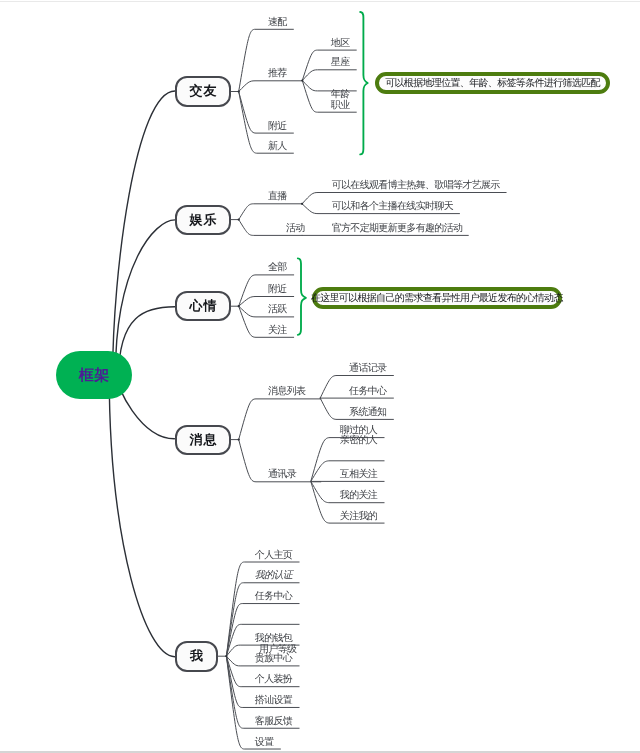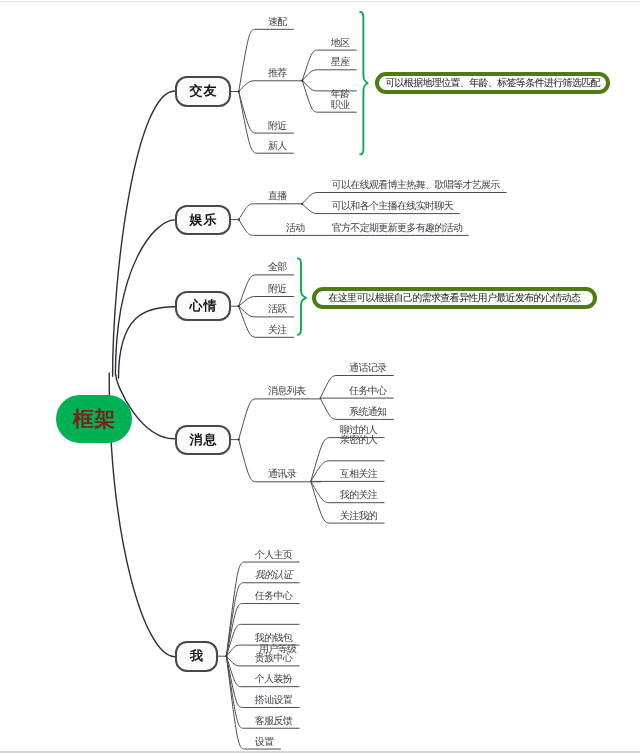--- a/index.html
+++ b/index.html
@@ -4,22 +4,22 @@
 <style>
 html,body{margin:0;padding:0;background:#ffffff;}
 body{width:640px;height:753px;overflow:hidden;
   font-family:"Liberation Sans","DejaVu Sans",sans-serif;
   -webkit-font-smoothing:antialiased;}
 #stage{position:relative;width:640px;height:753px;background:#fff;}
 #edges{position:absolute;left:0;top:0;}
 .topline{position:absolute;left:0;top:1px;width:640px;height:1.4px;background:#e9e9e9;}
 .botline{position:absolute;left:0;top:750.6px;width:640px;height:2.4px;background:#d5d5d5;}
 .root{position:absolute;display:flex;align-items:center;justify-content:center;
-  background:#00b153;color:#7f1d1d;border-radius:999px;font-size:21px;letter-spacing:0.4px;
-  font-weight:700;text-indent:0.4px;margin-top:44px;}
+  background:#00b153;color:#4c1d95;border-radius:999px;font-size:15px;letter-spacing:0.4px;
+  font-weight:700;text-indent:0.4px;}
 .mainbox{position:absolute;display:flex;align-items:center;justify-content:center;
   background:#fbfbfb;border:2px solid #46484e;border-radius:12px;color:#14161a;
   font-size:13px;letter-spacing:1px;box-sizing:border-box;font-weight:700;text-indent:1px;}
 .lbl{position:absolute;font-size:10px;letter-spacing:-0.67px;color:#3a3d42;white-space:nowrap;line-height:1;}
 .note{position:absolute;display:flex;align-items:center;justify-content:center;
   border:4px solid #4d7c0f;border-radius:999px;background:#fcfcfc;
   font-size:10px;letter-spacing:-0.67px;text-indent:-0.67px;color:#15171b;white-space:nowrap;box-sizing:border-box;text-align:center;}
 </style>
 </head>
 <body>
@@ -102,21 +102,21 @@
       <div class="note" style="left: 375.2px; top: 72px; width: 235.29px; height: 21.7px;">可以根据地理位置、年龄、标签等条件进行筛选匹配</div>
       <div class="lbl" style="left: 268px; top: 191.3px;">直播</div>
       <div class="lbl" style="left: 268px; top: 222.9px; margin-left: 18px;">活动</div>
       <div class="lbl" style="left: 331.7px; top: 180px;">可以在线观看博主热舞、歌唱等才艺展示</div>
       <div class="lbl" style="left: 331.7px; top: 201.1px;">可以和各个主播在线实时聊天</div>
       <div class="lbl" style="left: 331.7px; top: 222.9px;">官方不定期更新更多有趣的活动</div>
       <div class="lbl" style="left: 268px; top: 262.4px;">全部</div>
       <div class="lbl" style="left: 268px; top: 284px;">附近</div>
       <div class="lbl" style="left: 268px; top: 304.4px;">活跃</div>
       <div class="lbl" style="left: 268px; top: 324.8px;">关注</div>
-      <div class="note" style="left: 312.1px; top: 287.3px; width: 285px; height: 21.7px;">在这里可以根据自己的需求查看异性用户最近发布的心情动态</div>
+      <div class="note" style="left: 312.1px; top: 287.3px; width: 250px; height: 21.7px;">在这里可以根据自己的需求查看异性用户最近发布的心情动态</div>
       <div class="lbl" style="left: 268px; top: 386.4px;">消息列表</div>
       <div class="lbl" style="left: 268px; top: 469.3px;">通讯录</div>
       <div class="lbl" style="left: 349.1px; top: 363px;">通话记录</div>
       <div class="lbl" style="left: 349.1px; top: 385.6px;">任务中心</div>
       <div class="lbl" style="left: 349.1px; top: 406.9px;">系统通知</div>
       <div class="lbl" style="left: 339.8px; top: 425.1px;">聊过的人</div>
       <div class="lbl" style="left: 339.8px; top: 435px;">亲密的人</div>
       <div class="lbl" style="left: 339.8px; top: 468.9px;">互相关注</div>
       <div class="lbl" style="left: 339.8px; top: 490.2px;">我的关注</div>
       <div class="lbl" style="left: 339.8px; top: 510.6px;">关注我的</div>

